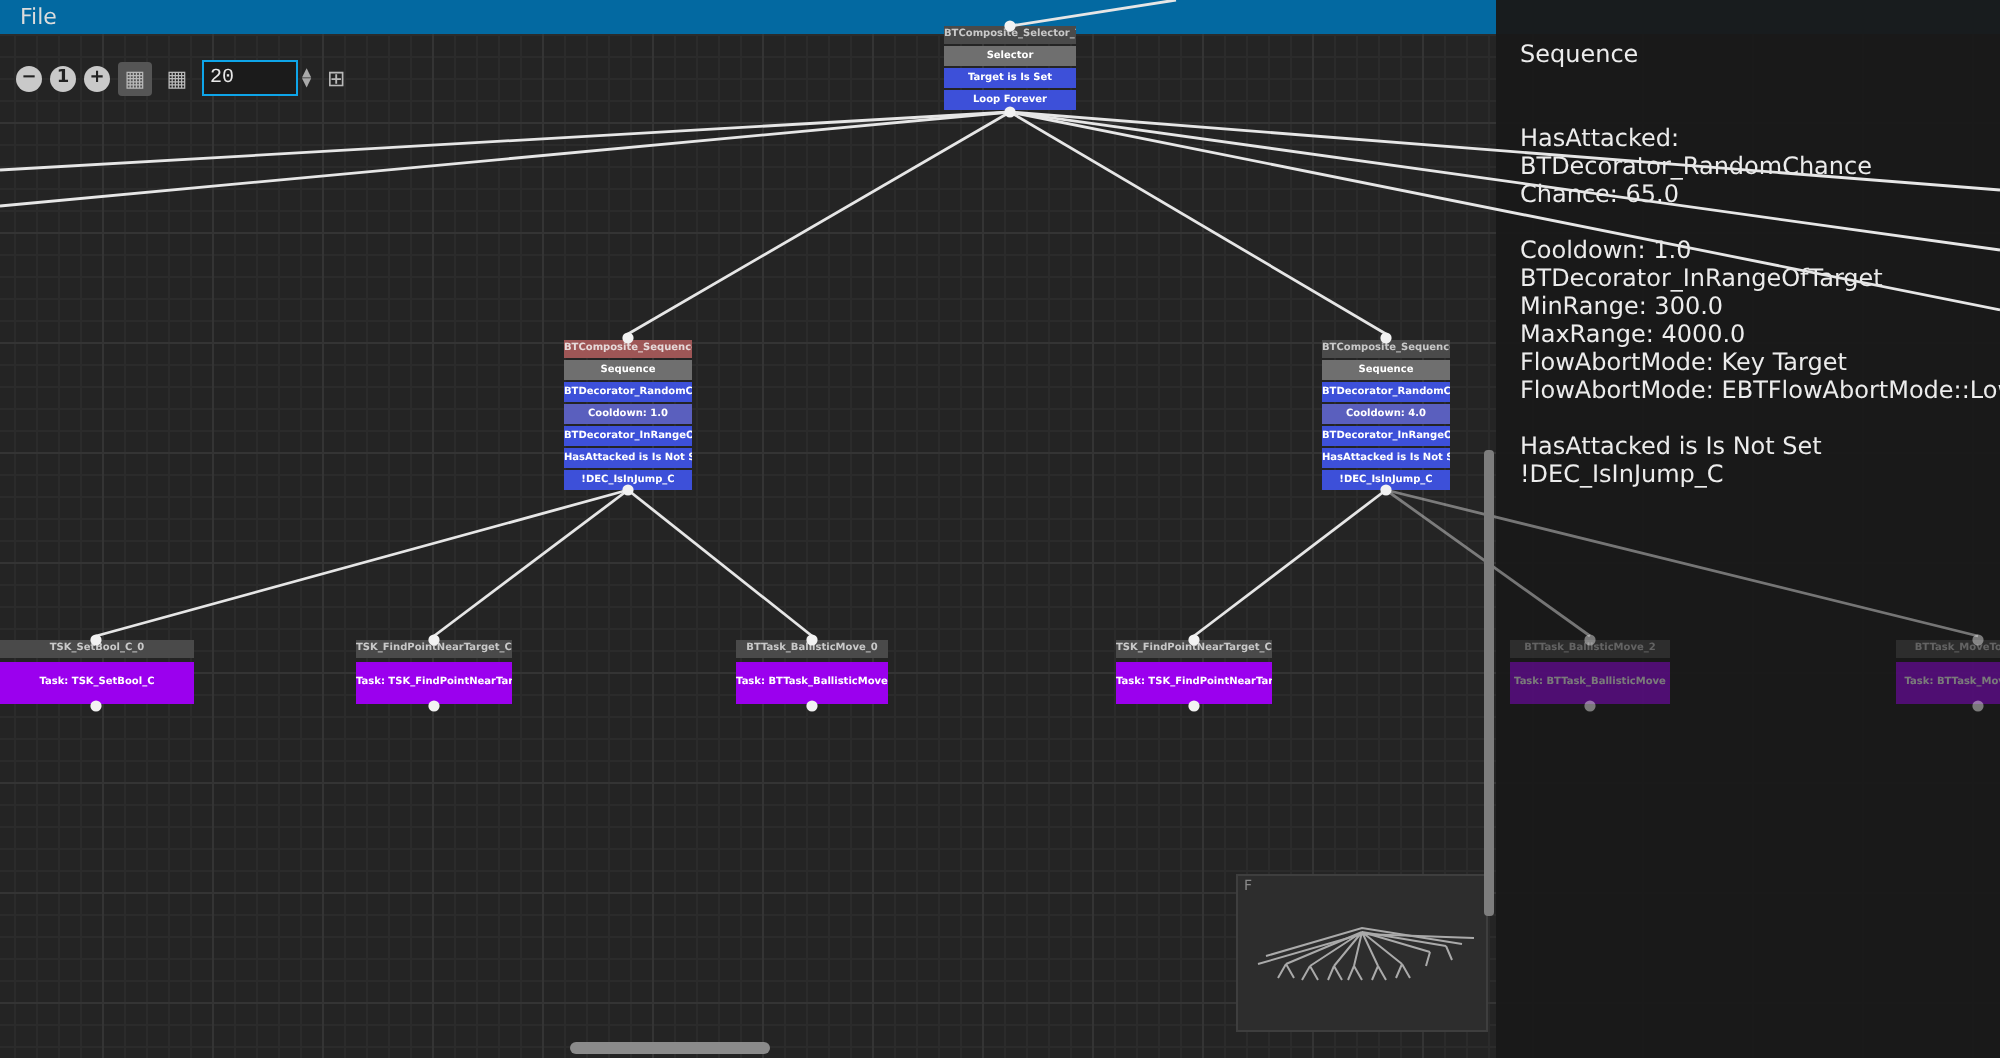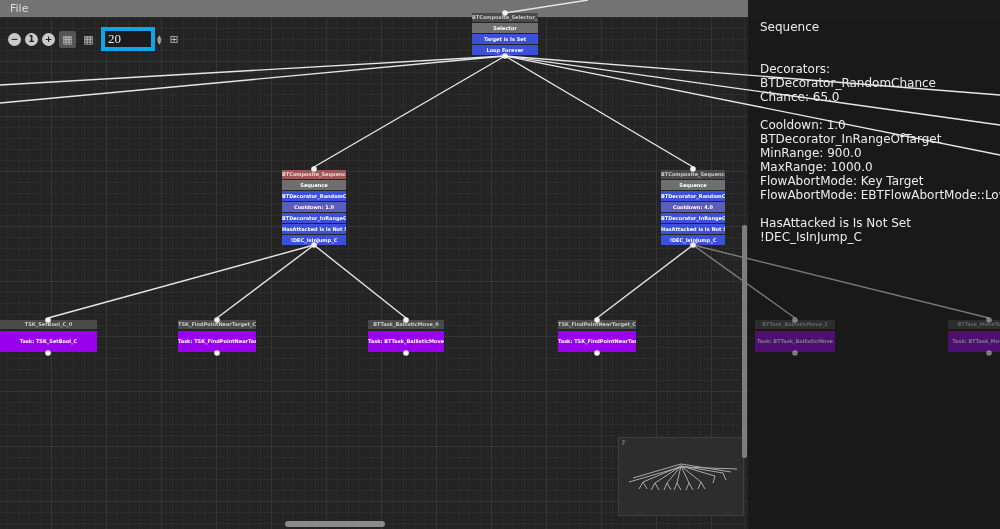--- a/index.html
+++ b/index.html
@@ -10,21 +10,21 @@
   .canvas{position:absolute;inset:0;z-index:0;background-color:#242424;
     background-image:
       linear-gradient(#343434 1px,transparent 1px),
       linear-gradient(90deg,#343434 1px,transparent 1px),
       linear-gradient(#2b2b2b 1px,transparent 1px),
       linear-gradient(90deg,#2b2b2b 1px,transparent 1px);
     background-size:55px 55px,55px 55px,11px 11px,11px 11px;
     background-position:-4px 6px,-4px 6px,-4px 6px,-4px 6px;}
 
   
-  .menubar{position:absolute;left:0;top:0;width:100%;height:17px;background:#737373;z-index:5;
+  .menubar{position:absolute;left:0;top:0;width:100%;height:17px;background:#0369a1;z-index:5;
            display:flex;align-items:center;}
   .menubar .menu-item{color:#dcdcdc;font-size:11px;padding:0 10px;line-height:17px;}
 
   
   .panel{position:absolute;right:0;top:0;width:252px;height:529px;z-index:6;
          background:rgba(25,25,25,0.96);box-sizing:border-box;padding:20px 0 0 12px;}
   .panel .pline{color:#ececec;font-size:12px;line-height:14px;height:14px;white-space:nowrap;}
 
   
   svg.edges{position:absolute;left:0;top:0;z-index:9;pointer-events:none;}
@@ -44,22 +44,22 @@
   .n-task{height:21px;line-height:21px;margin-top:2px;background:#9b00ee;color:#fff;
           font-size:5px;font-weight:700;text-align:center;white-space:nowrap;overflow:hidden;}
 
   
   .toolbar{position:absolute;left:8px;top:29px;height:20px;z-index:10;display:flex;align-items:center;gap:4px;}
   .tb-circle{width:13px;height:13px;border-radius:50%;background:#c9c9c9;color:#222;
              font-size:9px;font-weight:700;display:flex;align-items:center;justify-content:center;line-height:1;}
   .tb-icon{width:17px;height:17px;display:flex;align-items:center;justify-content:center;
            color:#b9b9b9;font-size:11px;border-radius:2px;}
   .tb-icon.active{background:#555;}
-  .tb-input{width:40px;height:16px;background:#1b1b1b;border:4px solid #0ea5e9;color:#e8e8e8;
-            font-size:13px;padding:0 3px;font-family:Liberation Serif, serif;}
+  .tb-input{width:40px;height:16px;background:#1b1b1b;border:1px solid #0ea5e9;color:#e8e8e8;
+            font-size:10px;padding:0 3px;font-family:Liberation Mono, monospace;}
   .tb-spin{display:flex;flex-direction:column;justify-content:center;color:#aaa;font-size:6px;
            line-height:5px;margin-left:-2px;}
 
   
   .minimap{position:absolute;left:618px;top:437px;width:124px;height:77px;background:#2d2d2d;
            border:1px solid #3e3e3e;z-index:9;}
   .minimap .mm-flag{position:absolute;left:3px;top:1px;color:#8a8a8a;font-size:7px;}
 
   
   .hscroll{position:absolute;left:285px;top:521px;width:100px;height:6px;background:#8b8b8b;
@@ -73,28 +73,28 @@
 <div class="canvas"></div>
 
 <div class="menubar">
   <span class="menu-item">File</span>
 </div>
 
 <div class="panel" id="panel">
     <div class="pline">Sequence</div>
     <div class="pline">&nbsp;</div>
     <div class="pline">&nbsp;</div>
-    <div class="pline">Decorators:</div>
+    <div class="pline">HasAttacked:</div>
     <div class="pline">BTDecorator_RandomChance</div>
     <div class="pline">Chance: 65.0</div>
     <div class="pline">&nbsp;</div>
     <div class="pline">Cooldown: 1.0</div>
     <div class="pline">BTDecorator_InRangeOfTarget</div>
-    <div class="pline">MinRange: 900.0</div>
-    <div class="pline">MaxRange: 1000.0</div>
+    <div class="pline">MinRange: 300.0</div>
+    <div class="pline">MaxRange: 4000.0</div>
     <div class="pline">FlowAbortMode: Key Target</div>
     <div class="pline">FlowAbortMode: EBTFlowAbortMode::LowerPriority</div>
     <div class="pline">&nbsp;</div>
     <div class="pline">HasAttacked is Is Not Set</div>
     <div class="pline">!DEC_IsInJump_C</div>
   </div>
 
 <svg class="edges" width="1000" height="529" id="edges">
     <line x1="505" y1="13" x2="588" y2="0" stroke="#e6e6e6" stroke-width="1.4" stroke-opacity="1"></line>
     <line x1="505" y1="56" x2="0" y2="85" stroke="#e6e6e6" stroke-width="1.4" stroke-opacity="1"></line>

